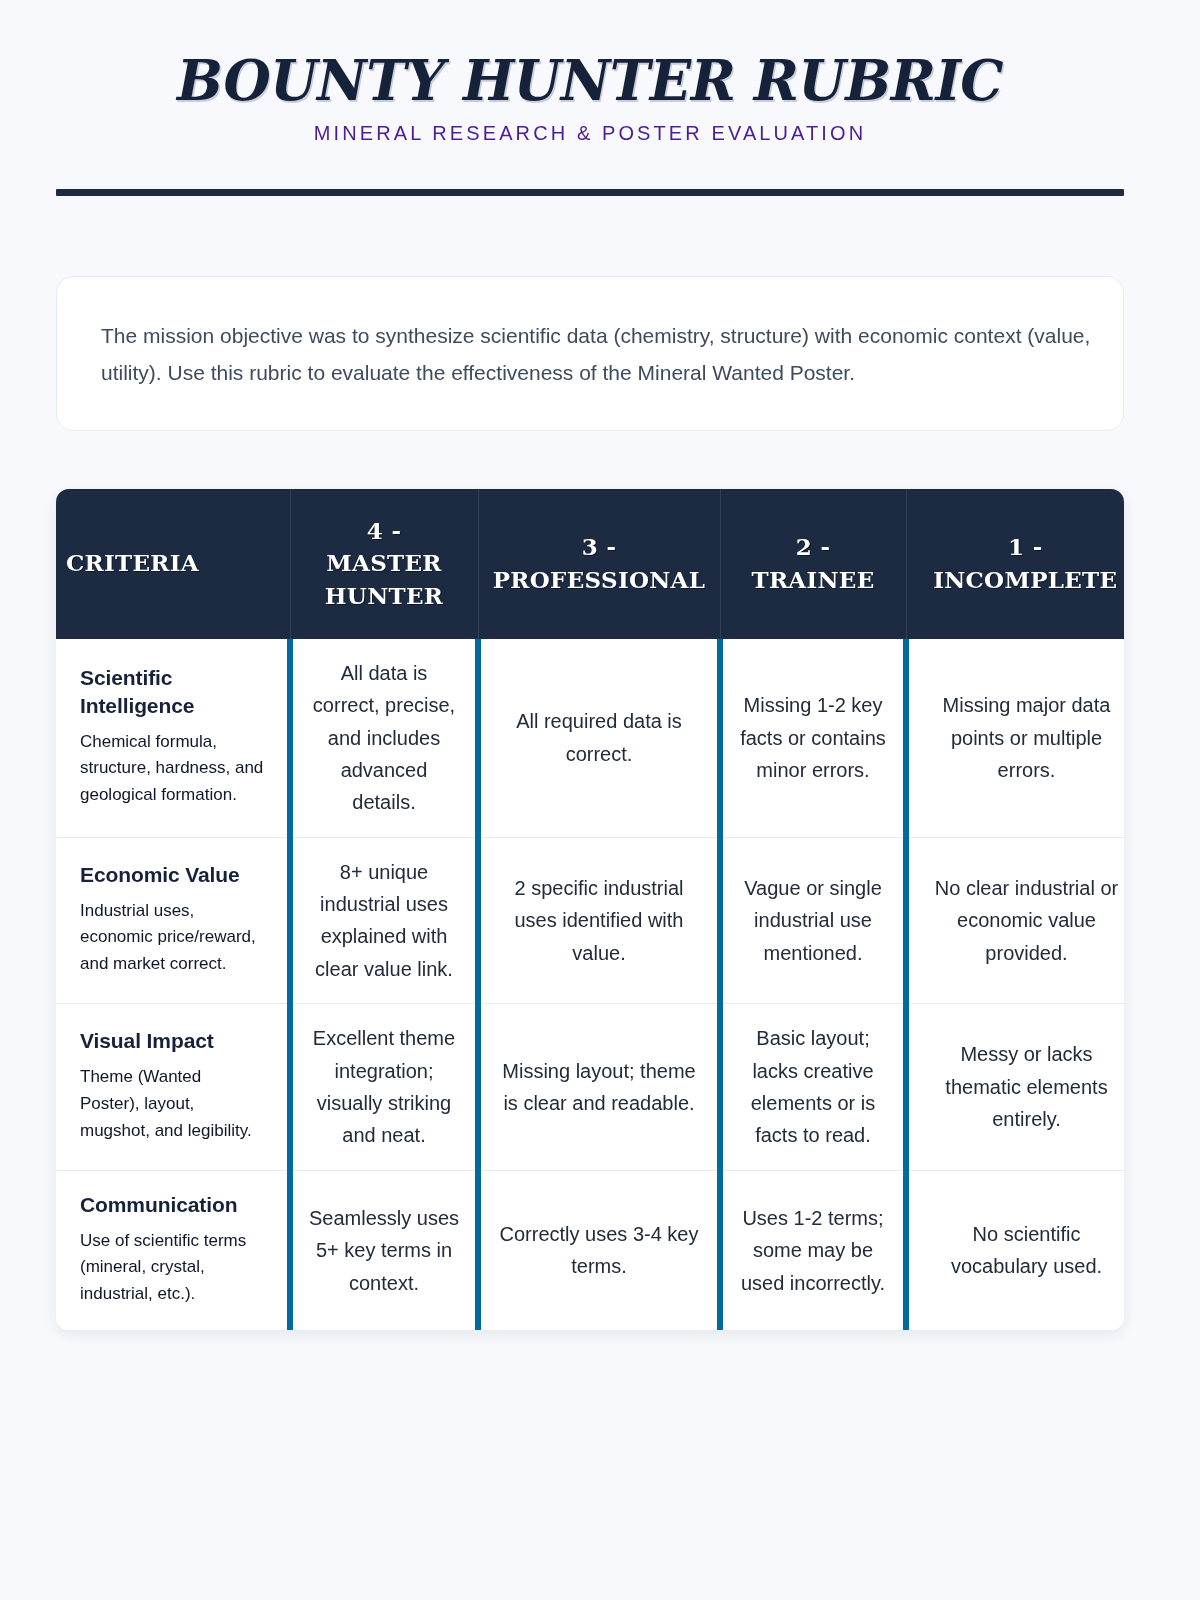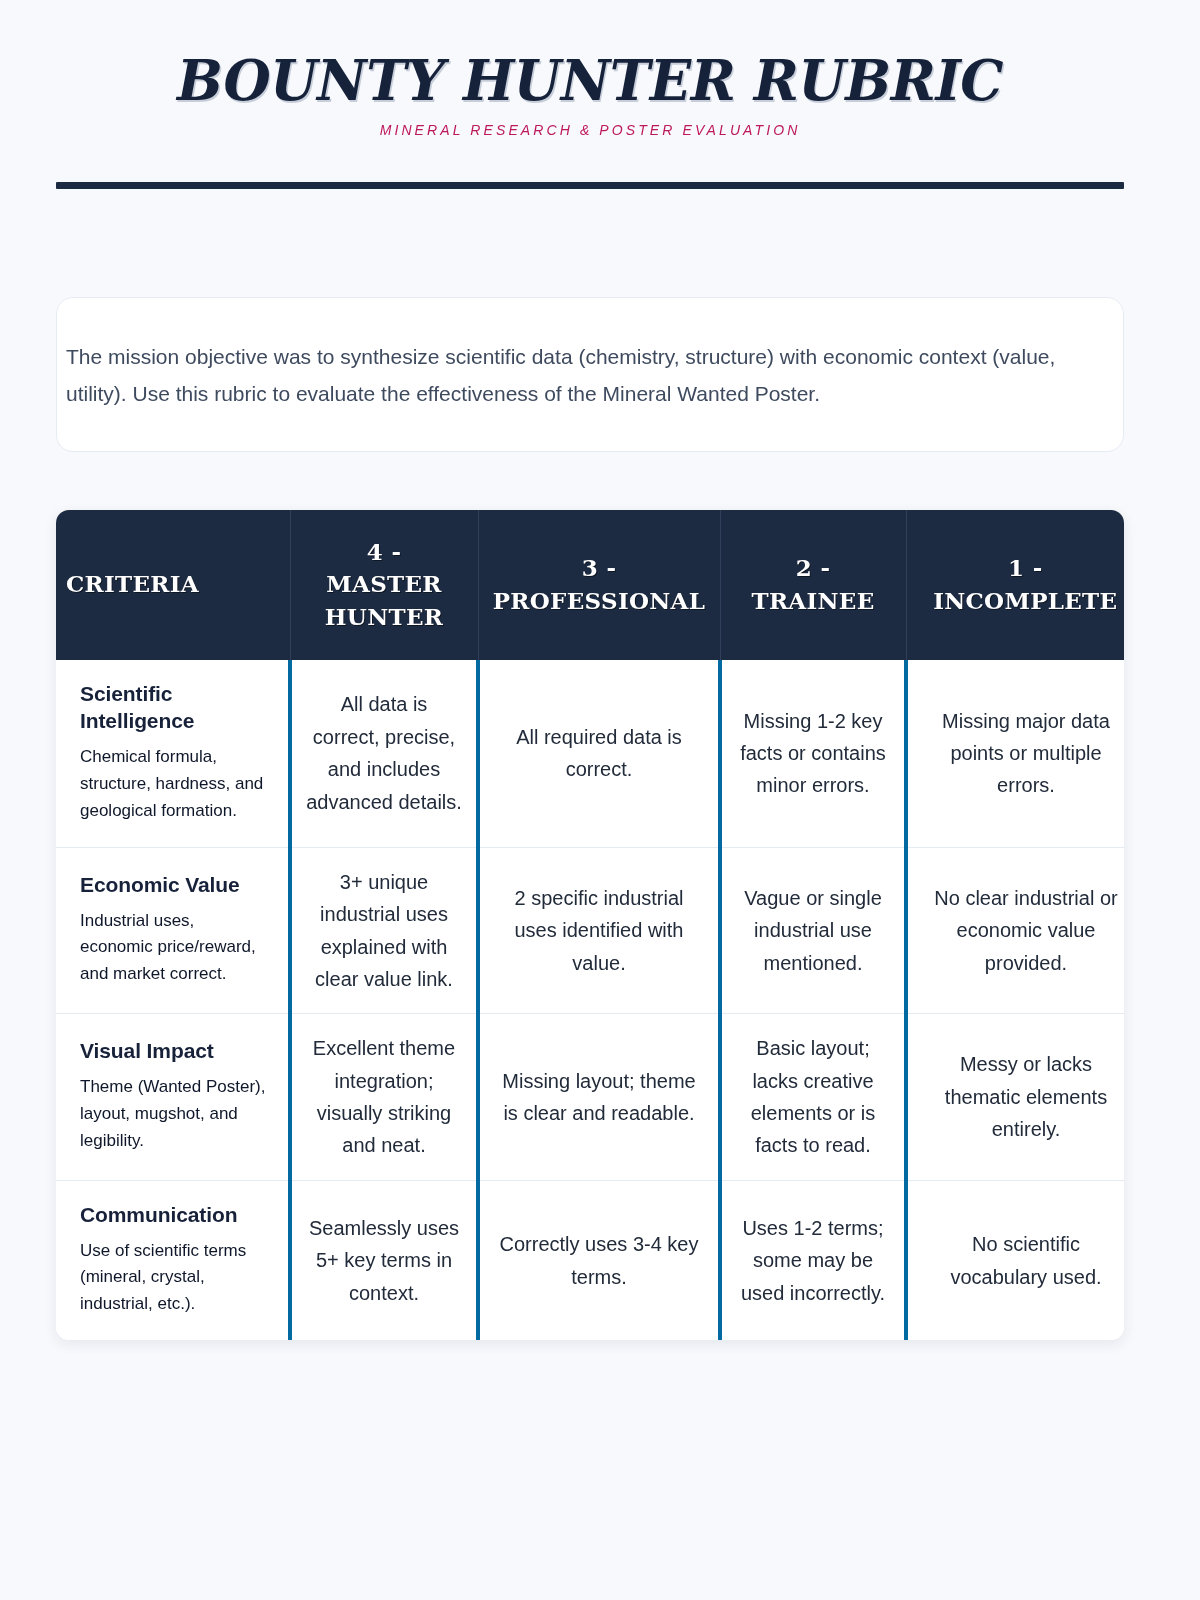--- a/index.html
+++ b/index.html
@@ -35,43 +35,42 @@
     font-size: 56px;
     line-height: 1.0;
     letter-spacing: -0.5px;
     color: #16213a;
     margin: 0;
     text-shadow: 1.5px 1.5px 0 rgba(110,125,155,0.35);
     transform: scaleX(0.97);
   }
   .subtitle {
     font-family: "Liberation Sans", sans-serif;
-    font-size: 14px;
+    font-size: 20px;
     font-weight: 500;
     letter-spacing: 3.1px;
-    color: #be185d;
+    color: #4c1d95;
     margin: 14px 0 0 0;
     text-transform: uppercase;
-    font-style: italic;
   }
   .rule {
     margin-top: 44px;
     height: 7px;
     background: #1d2b42;
     border-radius: 1px;
     box-shadow: 0 1px 0 rgba(255,255,255,0.5);
   }
 
   
   .intro-card {
-    margin-top: 108px;
+    margin-top: 80px;
     background: #ffffff;
     border: 1px solid #e7ecf3;
     border-radius: 17px;
-    padding: 40px 26px 38px 9px;
+    padding: 40px 26px 38px 44px;
     box-sizing: border-box;
   }
   .intro-text {
     margin: 0;
     font-size: 21px;
     line-height: 1.78;
     color: #3e4a5e;
     font-family: "Liberation Sans", sans-serif;
   }
 
@@ -110,21 +109,21 @@
     width: 234px;
   }
   th.col-score { text-align: center; }
   th.c4 { width: 188px; }
   th.c3 { width: 242px; }
   th.c2 { width: 186px; }
   th.c1 { width: 238px; }
 
   table.rubric tbody td {
     border-top: 1px solid #e3eaf2;
-    border-right: 4px solid #0369a1;
+    border-right: 6px solid #0369a1;
     vertical-align: middle;
     background: #ffffff;
   }
   table.rubric tbody td:last-child { border-right: none; }
   table.rubric tbody tr:first-child td { border-top: none; }
 
   td.criteria-cell {
     background: #f8fafc;
     padding: 20px 22px 22px 24px;
     text-align: left;
@@ -204,21 +203,21 @@
           <td class="level-cell">All required data is correct.</td>
           <td class="level-cell">Missing 1-2 key facts or contains minor errors.</td>
           <td class="level-cell">Missing major data points or multiple errors.</td>
         </tr>
 
         <tr>
           <td class="criteria-cell">
             <p class="criteria-name">Economic Value</p>
             <p class="criteria-desc">Industrial uses, economic price/reward, and market correct.</p>
           </td>
-          <td class="level-cell">3+ unique industrial uses explained with clear value link.</td>
+          <td class="level-cell">8+ unique industrial uses explained with clear value link.</td>
           <td class="level-cell">2 specific industrial uses identified with value.</td>
           <td class="level-cell">Vague or single industrial use mentioned.</td>
           <td class="level-cell">No clear industrial or economic value provided.</td>
         </tr>
 
         <tr>
           <td class="criteria-cell">
             <p class="criteria-name">Visual Impact</p>
             <p class="criteria-desc">Theme (Wanted Poster), layout, mugshot, and legibility.</p>
           </td>

